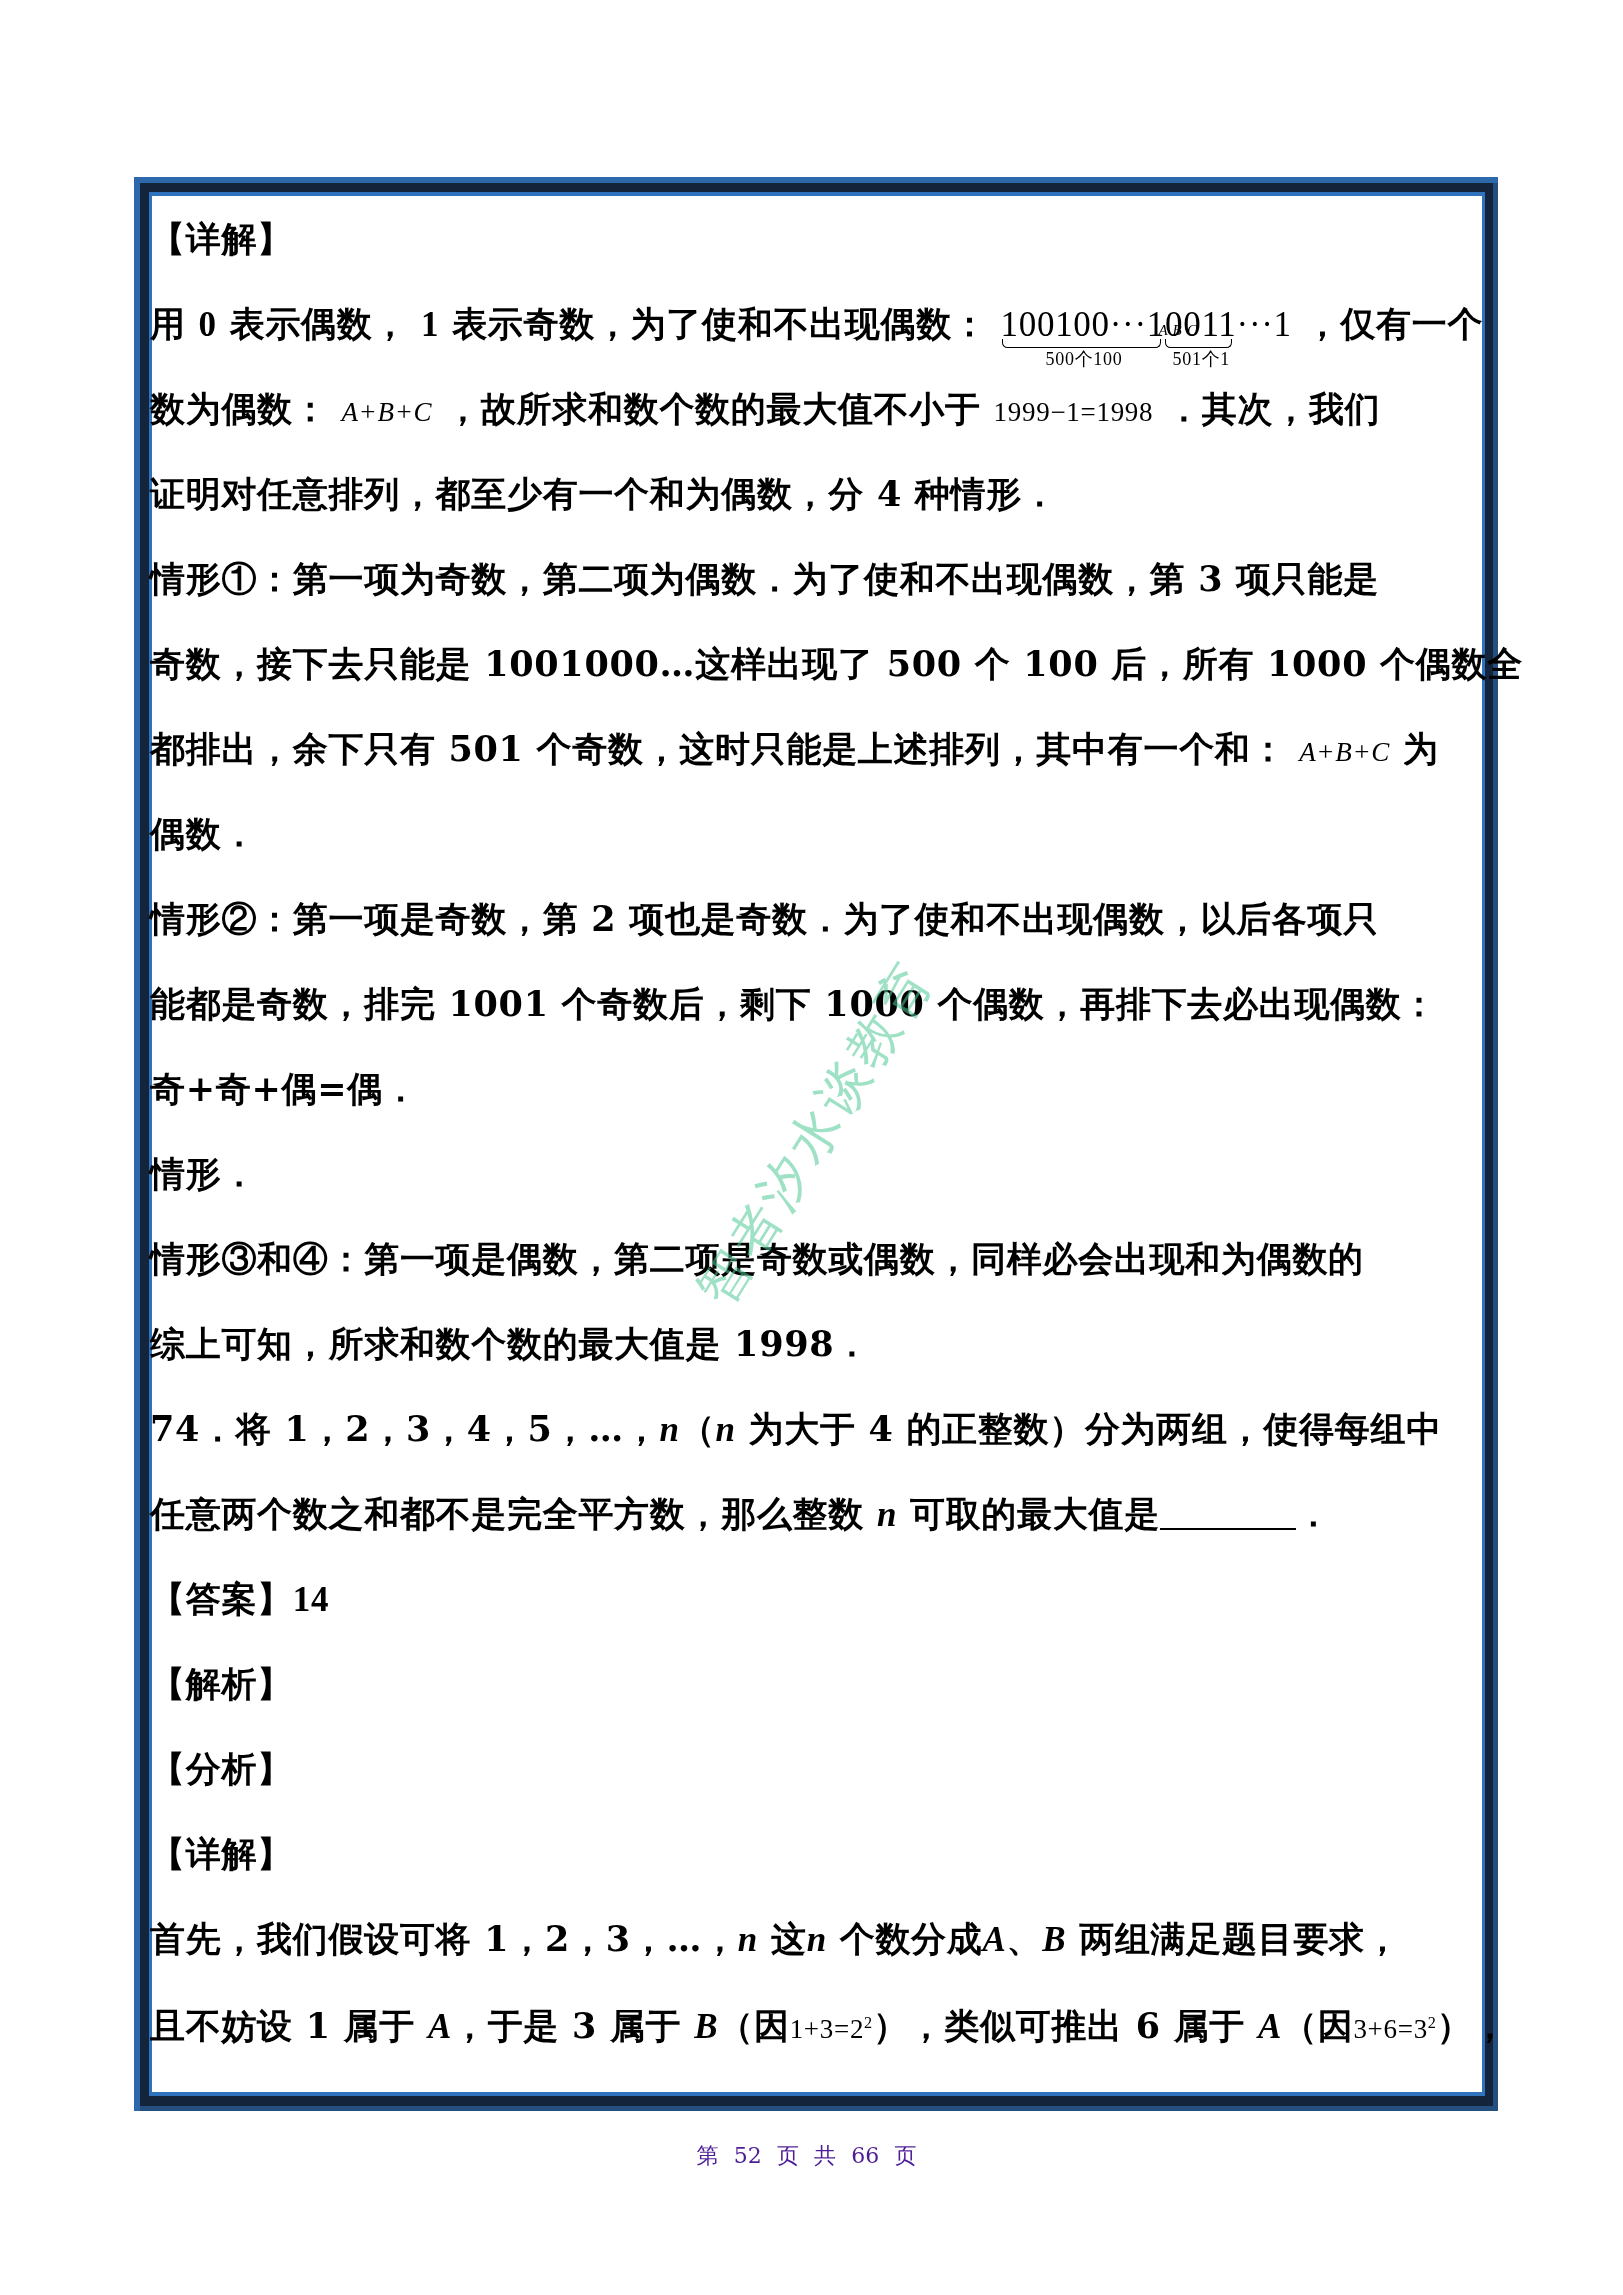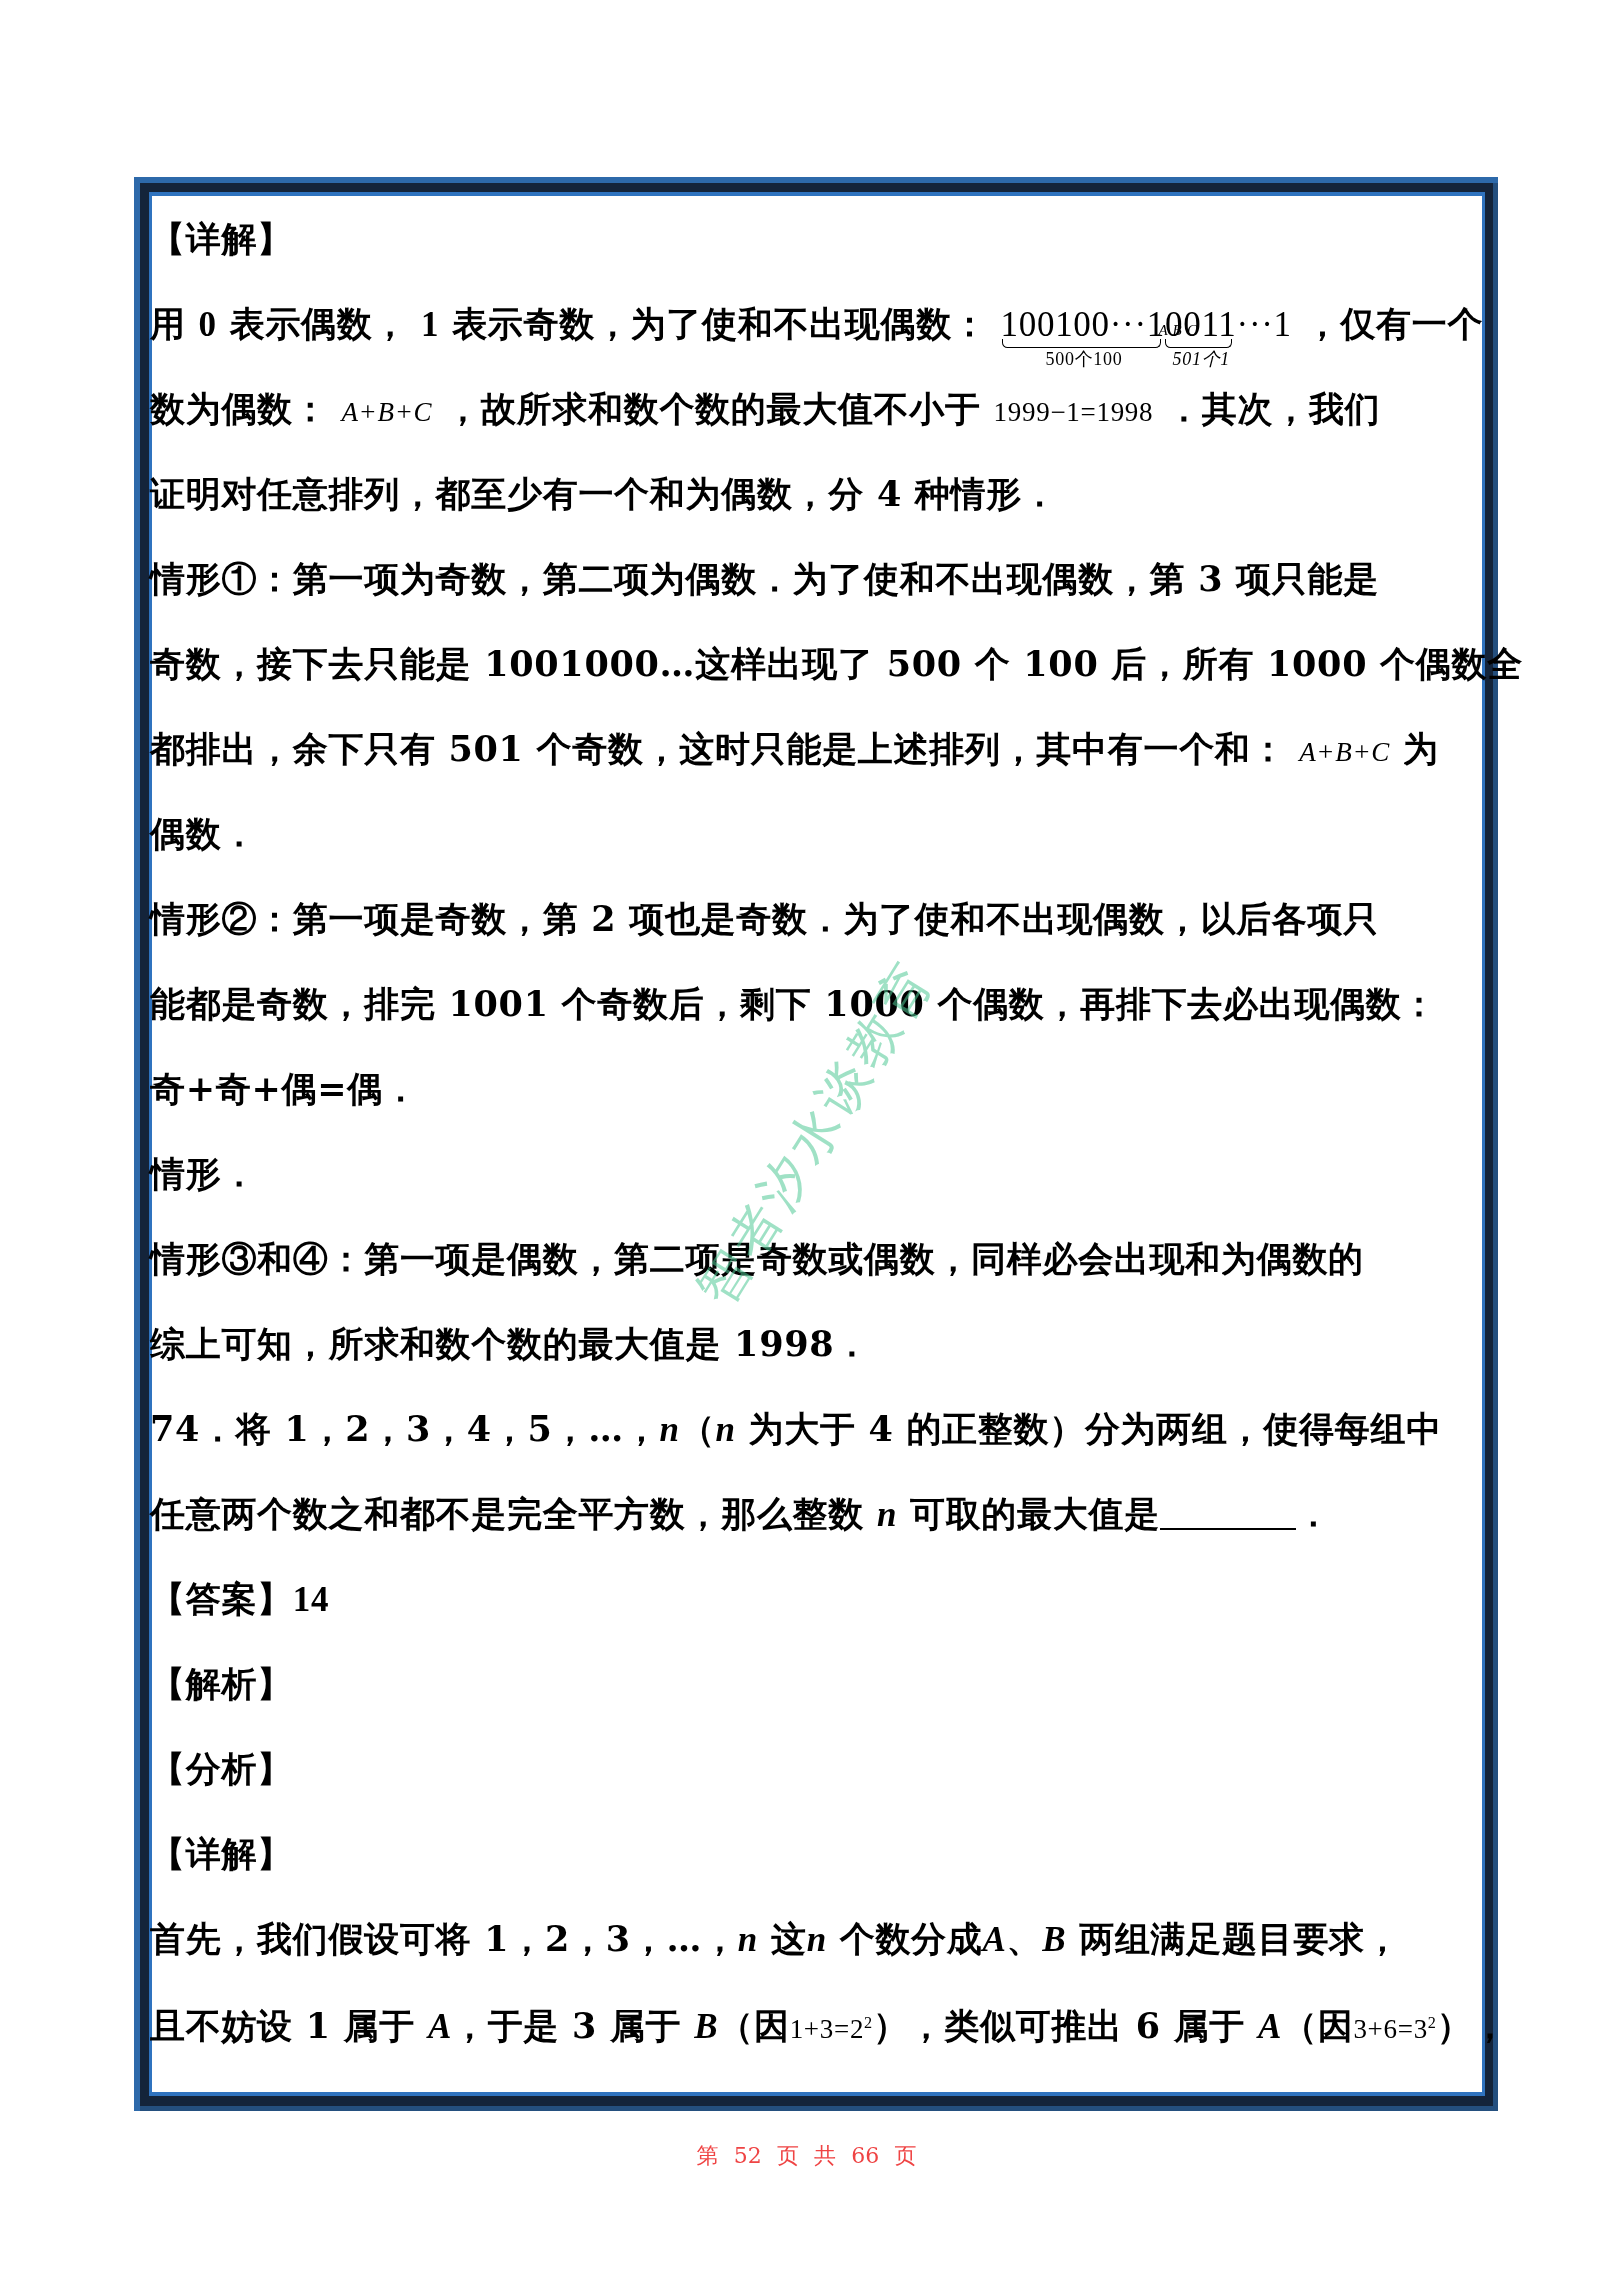--- a/index.html
+++ b/index.html
@@ -20,21 +20,21 @@
   .it { font-family: "Liberation Serif", serif; font-style: italic; font-weight: bold; }
   .brace-group { display: inline-block; position: relative; vertical-align: baseline; line-height: 1; }
   .brace-group .seq { font-family: "Liberation Serif", serif; font-weight: normal; font-size: 35px; }
   .brace-group .abc { position: absolute; top: -19px; font-family: "Liberation Serif", serif; font-style: italic;
                       font-weight: normal; font-size: 15px; margin-top: 36px; }
   .brace { position: absolute; height: 8.2px; border: 1.4px solid #000; border-top: none;
            border-radius: 0 0 5.5px 5.5px; top: 33px; }
   .brace-label { position: absolute; top: 44px; font-family: "Liberation Serif", serif; font-weight: normal; font-size: 18px; }
   .blank { display: inline-block; width: 136px; border-bottom: 2.7px solid #000; height: 34px; vertical-align: -4.1px; }
   .footer { position: absolute; top: 2141px; left: 0; width: 1613px; text-align: center;
-            font-family: "DejaVu Serif", "Liberation Serif", serif; font-size: 22px; color: #ef4444; word-spacing: 8.2px; }
+            font-family: "DejaVu Serif", "Liberation Serif", serif; font-size: 22px; color: #4c1d95; word-spacing: 8.2px; }
   .watermark { position: absolute; left: 682px; top: 1282px; transform: rotate(-58deg); transform-origin: left top;
                font-family: "DejaVu Sans", sans-serif; font-size: 52px; color: rgba(80,200,150,0.55);
                white-space: nowrap; letter-spacing: 4.1px; pointer-events: none; font-weight: normal; }
   sup { font-size: 60%; }
 </style>
 </head>
 <body>
 
 <div class="frame">
   <div class="band2"></div>
@@ -51,21 +51,21 @@
     <span class="num">0</span>
     <span>表示偶数，</span>
     <span class="num">1</span>
     <span>表示奇数，为了使和不出现偶数：</span>
     <span class="brace-group">
       <span class="seq">100100···100</span><span class="seq">11···1</span>
       <span class="abc" style="left:158px;">A B C</span>
       <span class="brace" style="left:1.4px;width:157px;"></span>
       <span class="brace-label" style="left:45px;">500个100</span>
       <span class="brace" style="left:164px;width:65px;"></span>
-      <span class="brace-label" style="left:172px;font-style:italic;">501个1</span>
+      <span class="brace-label" style="left:172px;">501个1</span>
     </span>
     <span>，仅有一个</span>
   </div>
 
   <div class="line">
     <span>数为偶数：</span>
     <span class="math"><i>A+B+C</i></span>
     <span>，故所求和数个数的最大值不小于</span>
     <span class="math">1999−1=1998</span>
     <span>．其次，我们</span>

